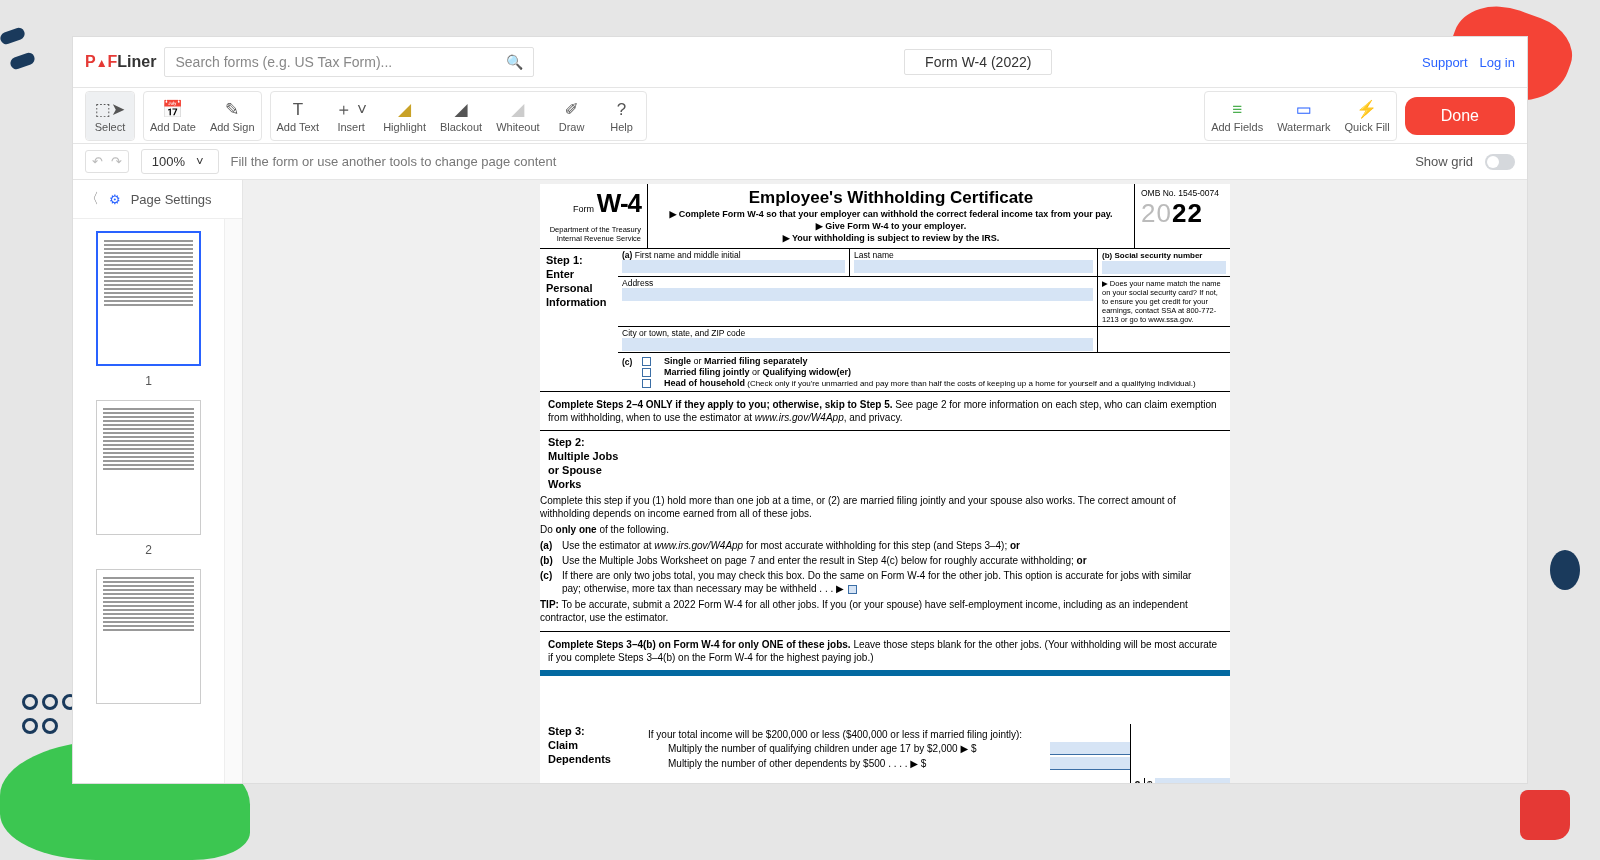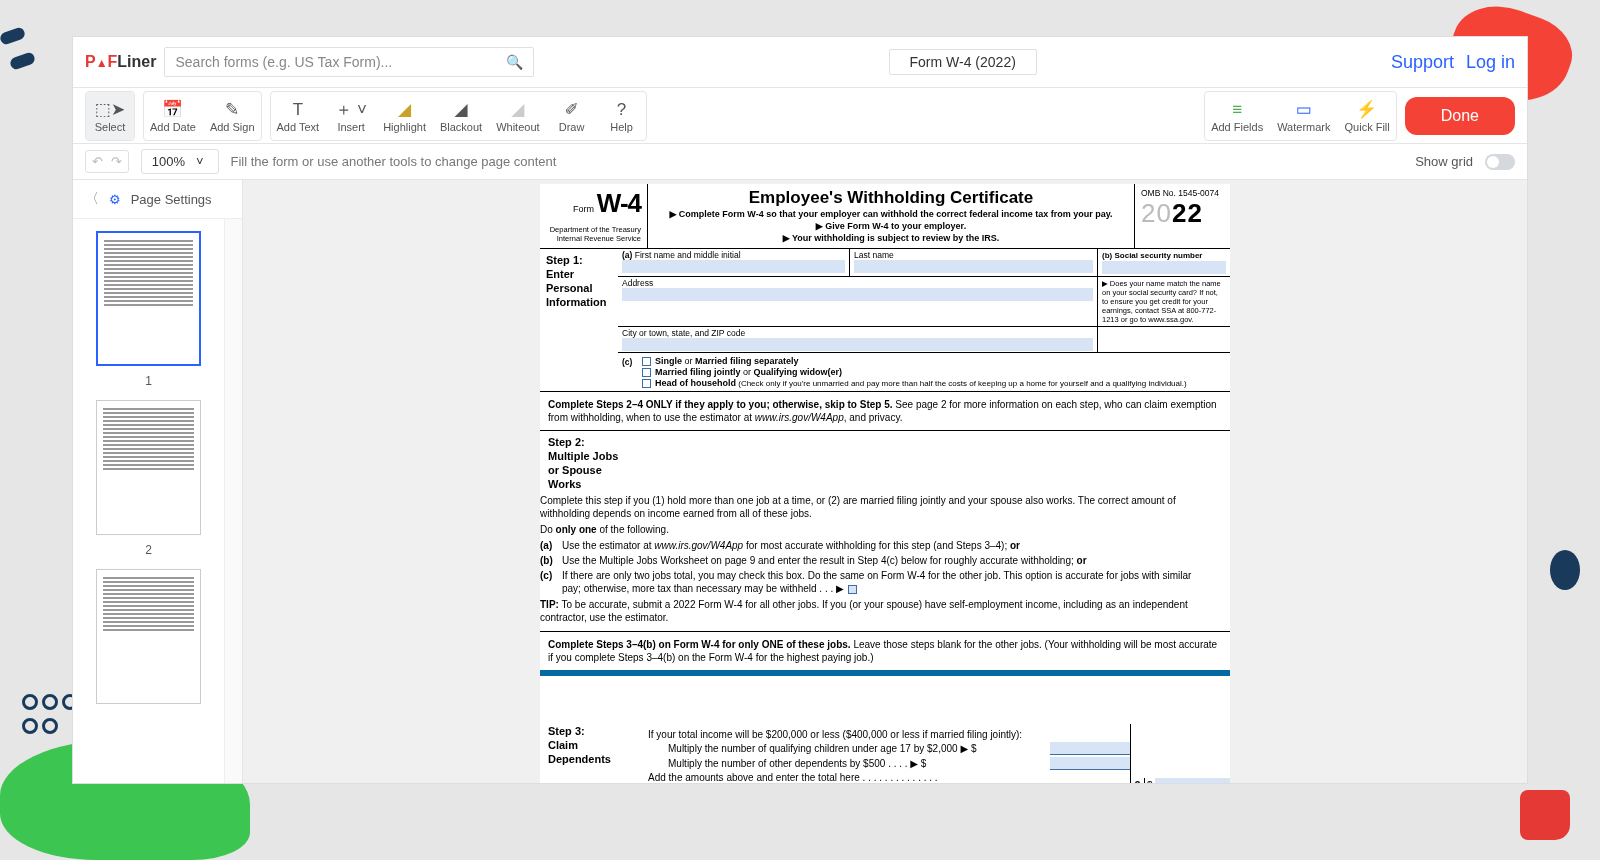--- a/index.html
+++ b/index.html
@@ -20,21 +20,21 @@
 .app { position: absolute; top: 36px; left: 72px; right: 72px; bottom: 76px; background: #fff; border: 1px solid #ddd; display: flex; flex-direction: column; z-index: 1; }
 
 
 .header { display:flex; align-items:center; height: 51px; border-bottom:1px solid #e5e5e5; padding:0 12px; gap:8px;}
 .logo { font-weight:700; font-size:16px;}
 .logo .p { color:#e53935; }
 .logo .liner { color:#333; }
 .search-wrap { width: 370px; height:30px; border:1px solid #e0e0e0; border-radius:2px; display:flex; align-items:center; padding:0 10px; color:#888; font-size:14px;}
 .search-wrap .sicon { margin-left:auto; color:#555;}
 .doc-title { margin:0 auto; font-size:14px; color:#333; border:1px solid #e0e0e0; padding:4px 20px; border-radius:2px;}
-.hdr-links { display:flex; gap:12px; font-size:18px;}
+.hdr-links { display:flex; gap:12px; font-size:13px;}
 .hdr-links a { color:#2962ff; text-decoration:none;}
 
 
 .toolbar { display:flex; align-items:center; height:56px; border-bottom:1px solid #e5e5e5; padding:0 12px; gap:8px;}
 .tool { display:flex; flex-direction:column; align-items:center; justify-content:center; min-width:48px; height:48px; font-size:11px; color:#555; cursor:pointer; border-radius:4px; padding:0 6px;}
 .tool.selected { background:#eef0f2;}
 .tool .ticon { font-size:17px; height:22px; display:flex; align-items:center;}
 .tool-group { display:flex; gap:2px; border:1px solid #e5e5e5; border-radius:4px;}
 .toolbar-spacer { flex:1; }
 .done-btn { background:#f44336; color:#fff; font-size:16px; padding:10px 36px; border:none; border-radius:12px; cursor:pointer; font-weight:500;}
@@ -81,21 +81,21 @@
 .step1 { display:flex; border-bottom:1.5px solid #000;}
 .step1-lbl { width:78px; padding:4px 6px; font-size:11px; font-weight:700; line-height:14px;}
 .step1-lbl .st { font-size:11px;}
 .step1-fields { flex:1; display:flex; flex-direction:column;}
 .field-row { display:flex; border-bottom:1px solid #000;}
 .field-cell { border-right:1px solid #000; padding:1px 4px; font-size:8.5px;}
 .field-cell:last-child { border-right:none;}
 .blue-fill { background:#d6e4f5; height:13px;}
 .ssn-side { width:132px; padding:2px 4px; font-size:8px; line-height:10px;}
 .filing { padding:2px 4px;}
-.filing .opt { font-size:9px; display:flex; align-items:flex-start; gap:4px; margin:1px 0;text-align:right;}
+.filing .opt { font-size:9px; display:flex; align-items:flex-start; gap:13px; margin:1px 0;text-align:right;}
 .chk { width:9px; height:9px; border:1px solid #3b6ea5; display:inline-block; flex-shrink:0; margin-top:1px;}
 
 .instr { padding:6px 8px; font-size:10px; line-height:13px; border-bottom:1px solid #000;}
 .instr b { font-weight:700;}
 .instr i { font-style:italic;}
 
 .step2 { display:flex; border-bottom:1.5px solid #000; padding:4px 0;flex-direction:column;}
 .step-lbl { width:108px; padding:0 8px; font-size:11px; font-weight:700; line-height:14px;}
 .step-body { flex:1; padding:0 19px 0 0; font-size:10px; line-height:13px;}
 .step-body p { margin:3px 0;}
@@ -361,21 +361,21 @@
           </div>
           <div class="step-body">
             <p>Complete this step if you (1) hold more than one job at a time, or (2) are married filing jointly and your spouse also works. The correct amount of withholding depends on income earned from all of these jobs.</p>
             <p><span>Do </span><b>only one</b><span> of the following.</span></p>
             <div class="opt-row">
                 <span class="olet">(a)</span>
                 <span class="otxt"><span>Use the estimator at </span><i>www.irs.gov/W4App</i><span> for most accurate withholding for this step (and Steps 3–4); </span><b>or</b></span>
               </div>
             <div class="opt-row">
                 <span class="olet">(b)</span>
-                <span class="otxt"><span>Use the Multiple Jobs Worksheet on page 9 and enter the result in Step 4(c) below for roughly accurate withholding; </span><b>or</b></span>
+                <span class="otxt"><span>Use the Multiple Jobs Worksheet on page 7 and enter the result in Step 4(c) below for roughly accurate withholding; </span><b>or</b></span>
               </div>
             <div class="opt-row">
                 <span class="olet">(c)</span>
                 <span class="otxt"><span>If there are only two jobs total, you may check this box. Do the same on Form W-4 for the other job. This option is accurate for jobs with similar pay; otherwise, more tax than necessary may be withheld  .   .   .   ▶</span><span class="chk-inline"></span></span>
               </div>
             <p><b>TIP:</b><span> To be accurate, submit a 2022 Form W-4 for all other jobs. If you (or your spouse) have self-employment income, including as an independent contractor, use the estimator.</span></p>
           </div>
         </div>
 
         <div class="instr" style="border-bottom:6px solid #0369a1">
@@ -392,23 +392,20 @@
             <div class="row">
                 <span class="txt" style="padding-left:0">If your total income will be $200,000 or less ($400,000 or less if married filing jointly):</span>
               </div>
             <div class="row">
                 <span class="txt">Multiply the number of qualifying children under age 17 by $2,000 ▶  $</span>
                 <span class="inline-amt"></span>
               </div>
             <div class="row">
                 <span class="txt">Multiply the number of other dependents by $500    .    .    .    .   ▶  $</span>
                 <span class="inline-amt"></span>
-              </div>
-            <div class="row">
-                <span class="txt" style="padding-left:0">Add the amounts above and enter the total here    .    .    .    .    .    .    .    .    .    .    .    .    .    .</span>
               </div>
           </div>
           <div class="amt-col">
             <div class="amt-row" style="border:none;height:54px"></div>
             <div class="amt-row">
                 <span class="num">3</span>
                 <span style="width:10px;padding:2px">$</span>
                 <span class="fld"></span>
               </div>
           </div>

